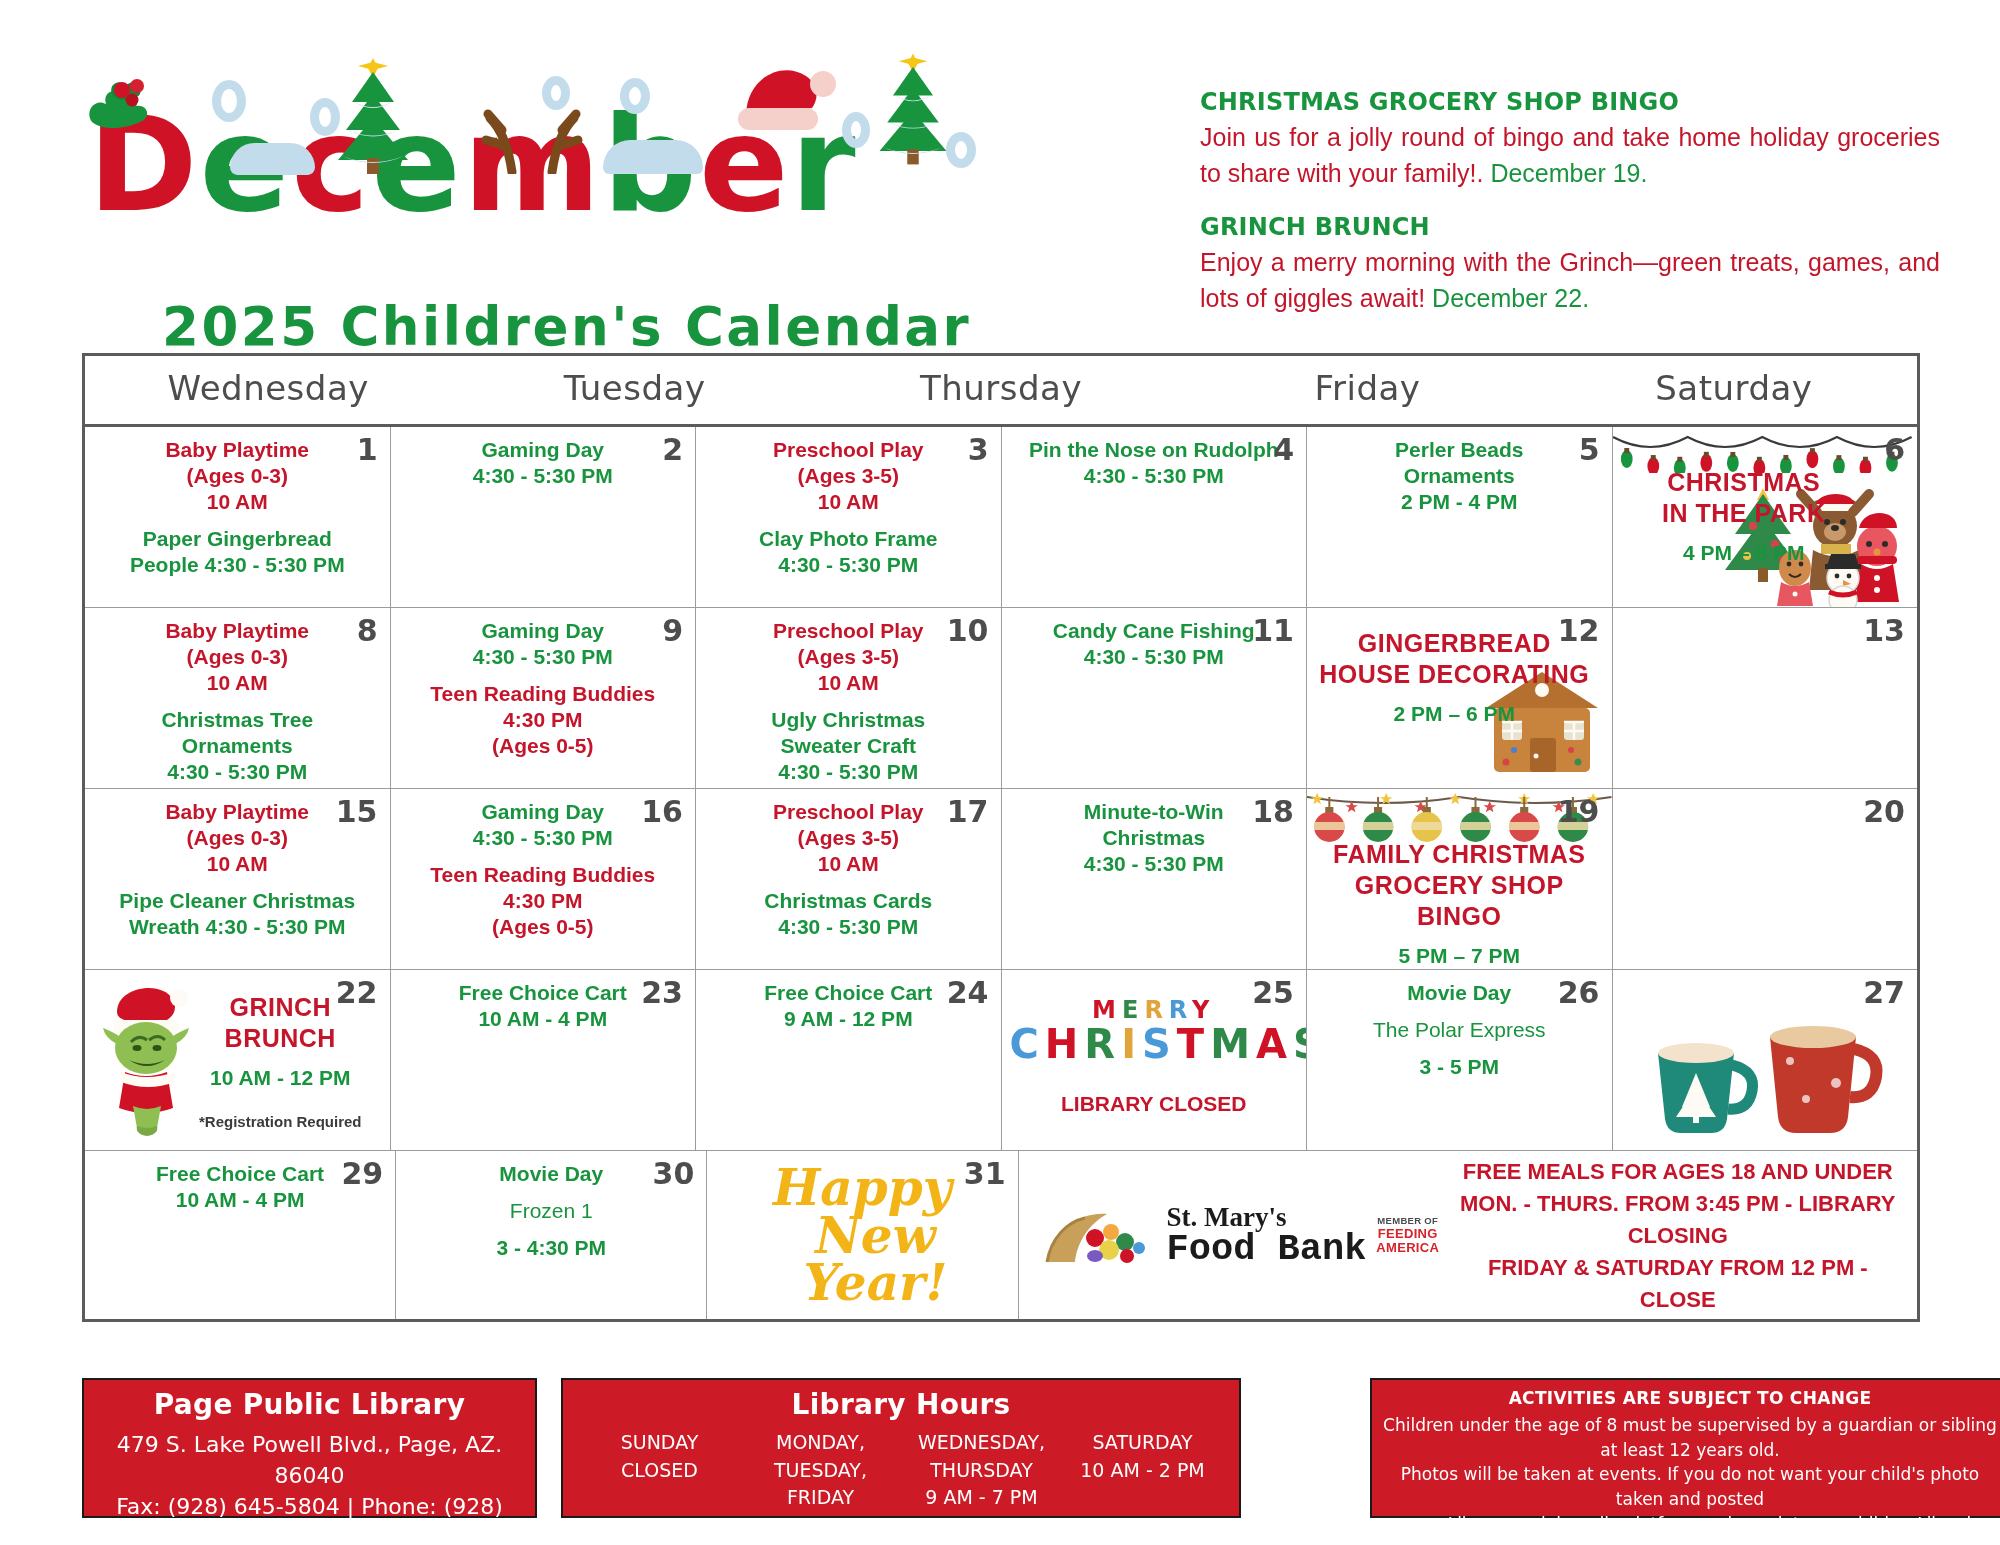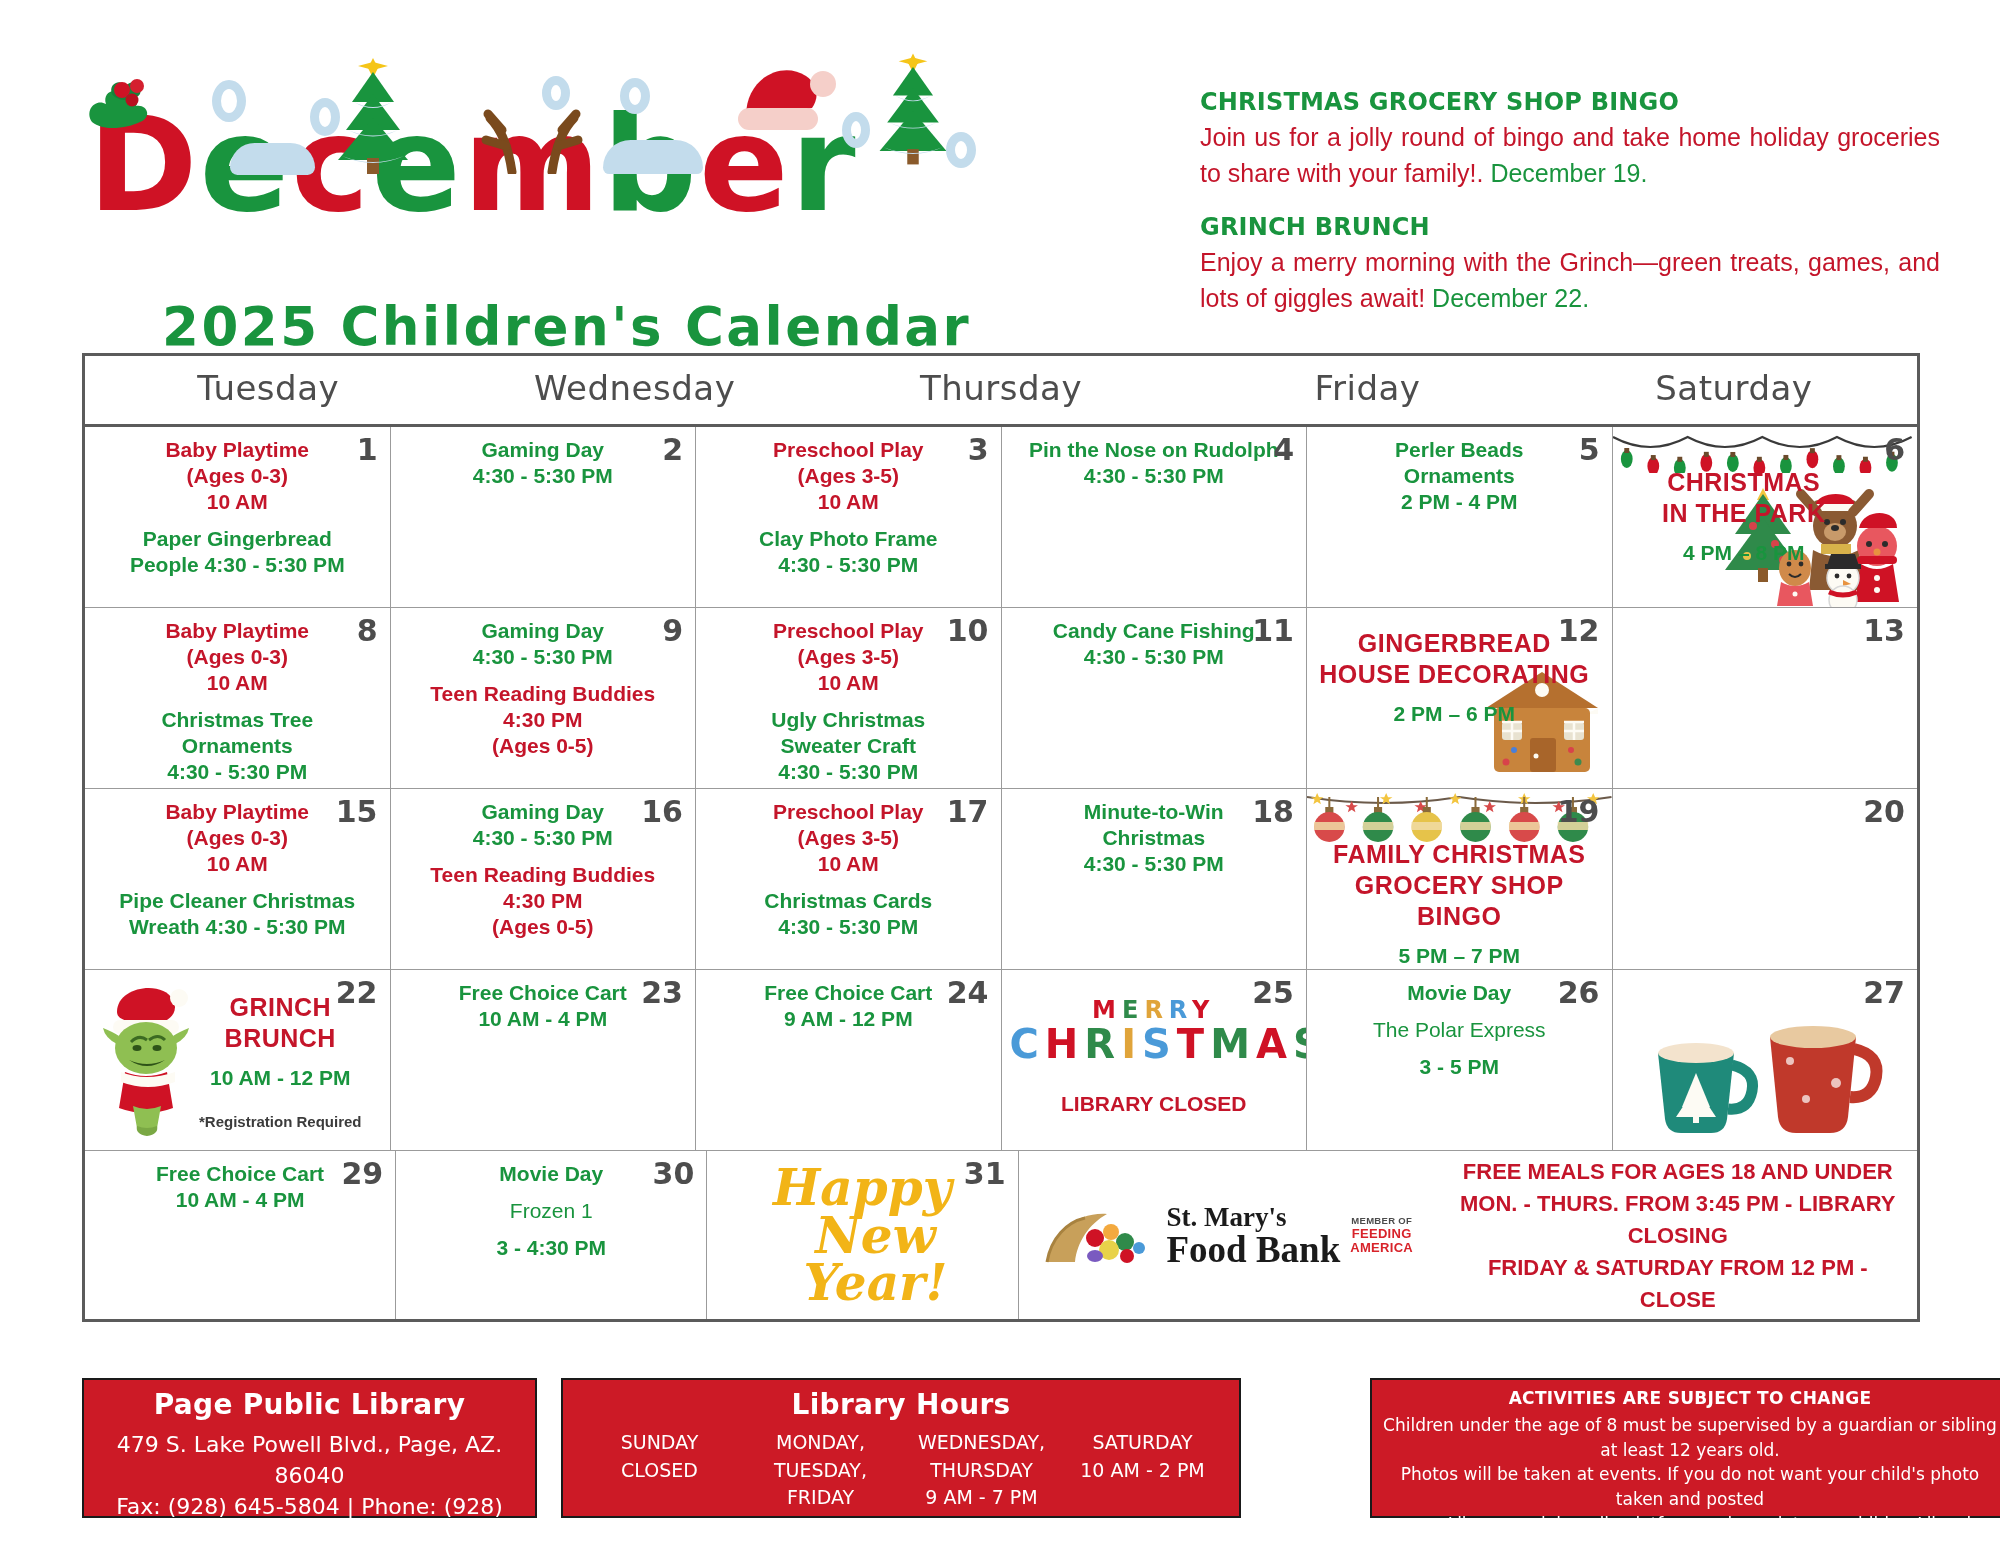--- a/index.html
+++ b/index.html
@@ -138,21 +138,21 @@
     line-height: 0.95;
   }
   .hny .l1 { font-size: 50px; display:block; }
   .hny .l2 { font-size: 50px; display:block; margin-left: 26px;}
 
   
   .foodbank { display: flex; align-items: center; height: 100%; padding: 0 10px; }
   .fb-logo { display:flex; align-items:center; gap: 10px; width: 420px; flex: none; }
   .fb-name { font-family: "Liberation Serif", serif; line-height: 1.0; color:#1b1b1b; }
   .fb-name .s1 { font-size: 27px; font-weight: 700; display:block;}
-  .fb-name .s2 { font-size: 37px; font-weight: 700; display:block;}
+  .fb-name .s2 { font-size: 37px; font-weight: 700; display:block;font-family:Liberation Mono, monospace;}
   .fb-member { font-family:"Liberation Sans",sans-serif; font-size: 9.5px; font-weight:700; color:#4b4b4b; line-height:1.15; letter-spacing:.3px; text-align:center;}
   .fb-member .fa1 { color:#d8232a; font-size: 13px; display:block;}
   .fb-member .fa2 { color:#d8232a; font-size: 13px; display:block;}
   .fb-meals {
     flex: 1 1 auto; text-align: center; color:#c4152a;
     font-family:"Liberation Sans",sans-serif; font-weight:700; font-size: 22px; line-height: 1.45;
   }
 
   
   .footer { position: absolute; left: 82px; top: 1378px; width: 1928px; height: 140px; display:flex; gap: 24px; }
@@ -255,22 +255,22 @@
       </div>
       <div class="ann-block">
         <div class="ann-head">GRINCH BRUNCH</div>
         <div class="ann-body"><span>Enjoy a merry morning with the Grinch—green treats, games, and lots of giggles await!</span> <span class="ann-date">December 22.</span></div>
       </div>
     </div>
   </div>
 
   <div class="cal">
     <div class="cal-head">
+      <div>Wednesday</div>
       <div>Tuesday</div>
-      <div>Wednesday</div>
       <div>Thursday</div>
       <div>Friday</div>
       <div>Saturday</div>
     </div>
     <div id="weeks-host">
         <div class="week">
           <div class="cell">
             <div class="daynum">1</div>
             <div class="events">
               <div class="ev red"><span>Baby Playtime</span><br><span>(Ages 0-3)</span><br><span>10 AM</span></div>

